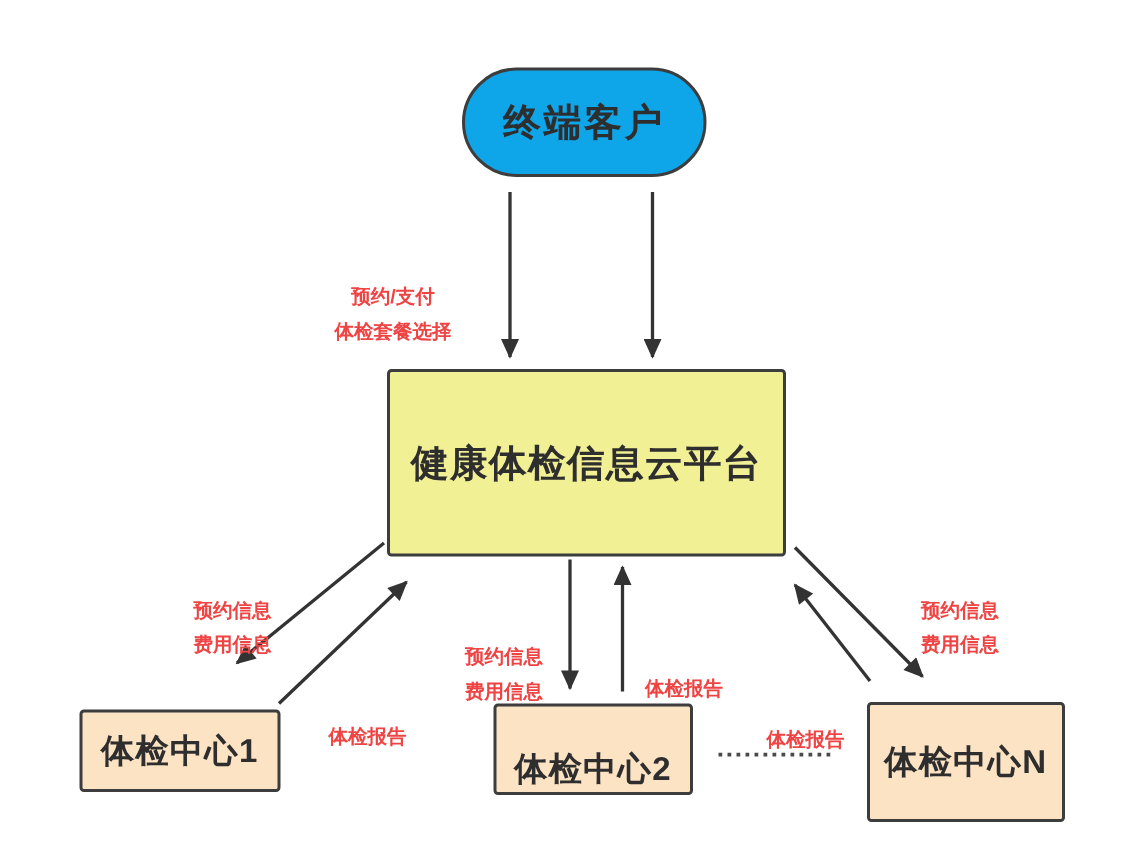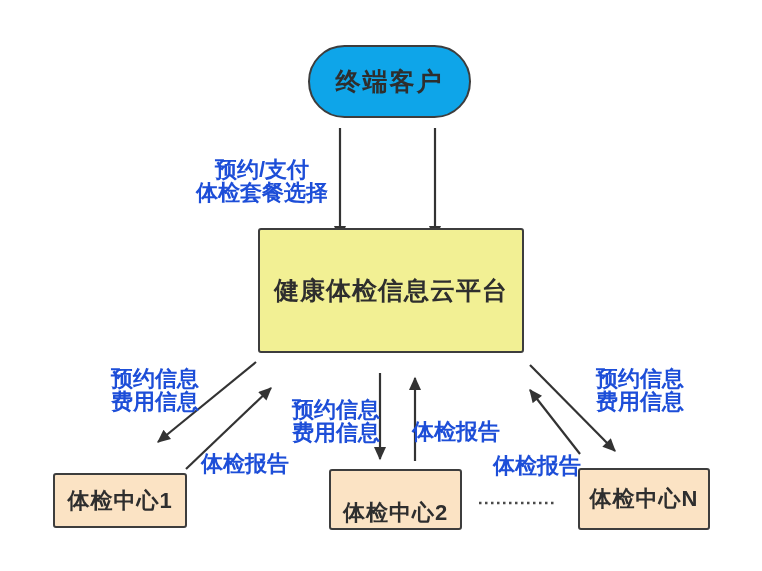--- a/index.html
+++ b/index.html
@@ -34,48 +34,49 @@
   }
   .node-client {
     left: 308px; top: 45px;
     width: 163px; height: 73px;
     background: #0ea5e9;
     border-radius: 37px;
     font-size: 25px;
     letter-spacing: 2px;
   }
   .node-platform {
-    left: 258px; top: 228px;
+    left: 258px; top: 246px;
     width: 266px; height: 125px;
     background: #f2f094;
     border-radius: 3px;
     font-size: 25px;
     letter-spacing: 1px;
   }
   .node-center {
     background: #fbe3c4;
     border-radius: 3px;
     font-size: 22px;
     letter-spacing: 1px;
   }
   .node-center-1 { left: 53px;  top: 473px; width: 134px; height: 55px; }
   .node-center-2 { left: 329px; top: 469px; width: 133px; height: 61px; align-items: flex-end; }
-  .node-center-n { left: 578px; top: 468px; width: 132px; height: 62px; text-align: center; }
+  .node-center-n { left: 578px; top: 468px; width: 132px; height: 80px; text-align: center; }
   .edge-label {
     position: absolute;
     transform: translate(-50%, -50%);
     display: flex;
     flex-direction: column;
     align-items: center;
-    font-size: 22px;
+    font-size: 13px;
     line-height: 23px;
     font-weight: 600;
-    color: #1d4ed8;
+    color: #ef4444;
     white-space: nowrap;
     text-align: center;
+    margin-top: 28px;
   }
   .lbl-client-to-platform { left: 262px; top: 181px; }
   .lbl-platform-to-client { left: 536px; top: 181px; }
   .lbl-booking-left  { left: 155px; top: 390px; }
   .lbl-booking-mid   { left: 336px; top: 421px; }
   .lbl-booking-right { left: 640px; top: 390px; }
   .lbl-report-left   { left: 245px; top: 463px; }
   .lbl-report-mid    { left: 456px; top: 431px; }
   .lbl-report-right  { left: 537px; top: 465px; }
 </style>

